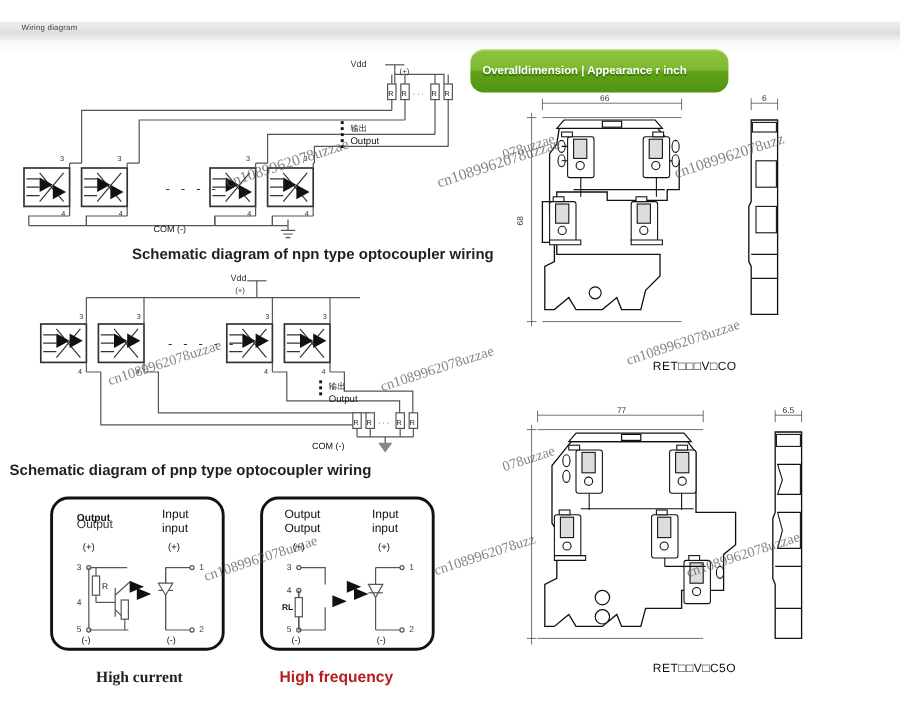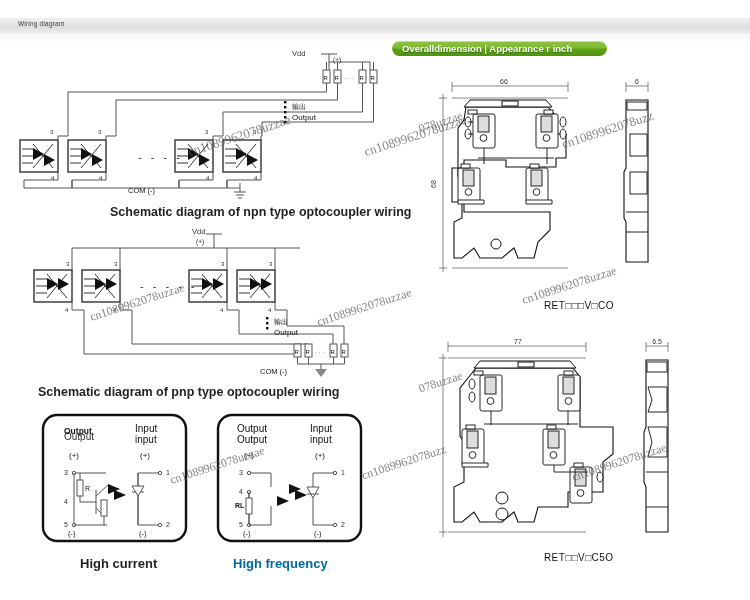--- a/index.html
+++ b/index.html
@@ -23,42 +23,42 @@
     font-size:6.5px;letter-spacing:.2px;color:#3a3a3a;
     font-family:"Liberation Sans", sans-serif;
   }
   #header-fade{
     left:0;top:34px;width:750px;height:10px;
     background:linear-gradient(to bottom,#f7f7f7,#ffffff);
   }
 
   
   #green-banner{
-    left:392px;top:41px;width:215px;height:15px;
+    left:392px;top:41px;width:215px;height:36px;
     border-radius:11px;
     background:linear-gradient(to bottom,#8dc63f 0%,#7cb82f 48%,#5fa315 52%,#4e9410 100%);
     box-shadow:inset 0 1px 0 rgba(255,255,255,.45);
     display:flex;align-items:center;
   }
   #green-banner-label{
     margin-left:10px;
     color:#ffffff;
     font-size:9.5px;font-weight:bold;
     text-shadow:0 1px 1px rgba(0,0,0,.35);
     white-space:nowrap;
   }
 
   
   .caption{
     font-weight:bold;color:#231f20;
     white-space:nowrap;
     text-align:center;
   }
   #caption-npn{left:110px;top:205px;font-size:12.5px;}
-  #caption-pnp{left:8px;top:385px;font-size:12.5px;margin-left:30px;}
+  #caption-pnp{left:8px;top:385px;font-size:12.5px;}
 
   
   #npn-schematic{left:10px;top:40px;}
   #pnp-schematic{left:10px;top:222px;}
   #boxes-area{left:40px;top:412px;}
   #dim-top{left:418px;top:72px;}
   #dim-bottom{left:418px;top:332px;}
 
   
   .wm{
@@ -83,22 +83,22 @@
 
   
   .model-label{
     font-size:10px;font-weight:normal;color:#111;
     white-space:nowrap;letter-spacing:.4px;padding-left:36px;
   }
   #model-top{left:508px;top:300px;}
   #model-bottom{left:508px;top:552px;}
 
   
-  #cap-high-current{left:80px;top:556px;font-size:13px;font-weight:bold;color:#231f20;}
-  #cap-high-frequency{left:233px;top:556px;font-size:13px;font-weight:bold;color:#0369a1;}
+  #cap-high-current{left:80px;top:556px;font-size:13px;font-weight:bold;color:#231f20;font-family:Liberation Serif, serif;}
+  #cap-high-frequency{left:233px;top:556px;font-size:13px;font-weight:bold;color:#b91c1c;}
 
   svg{display:block;overflow:visible;}
   text{font-family:"Liberation Sans", sans-serif;}
 </style>
 </head>
 <body>
 
 <div class="abs" id="header-bar"></div>
 <div class="abs" id="header-title">Wiring diagram</div>
 <div class="abs" id="header-fade"></div>

